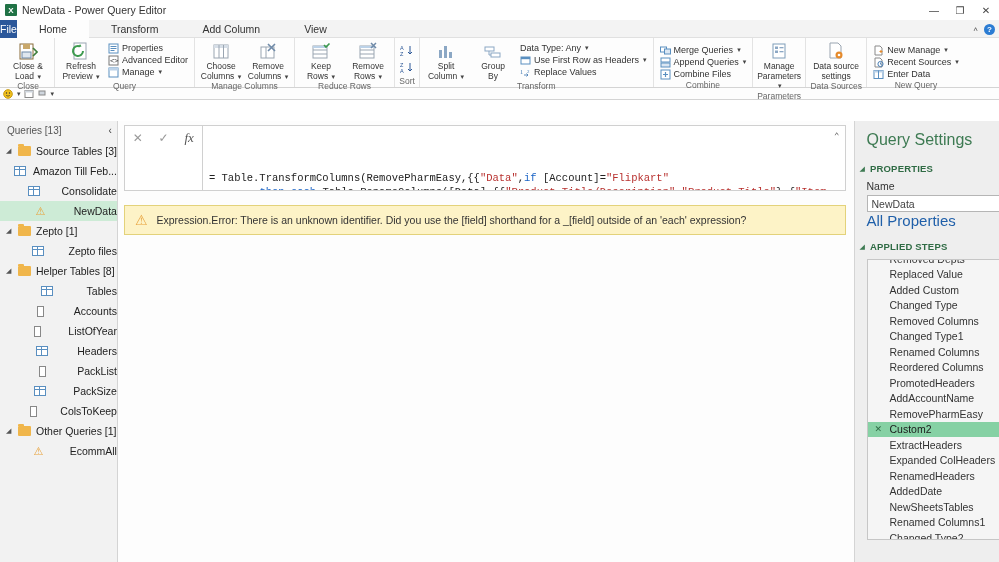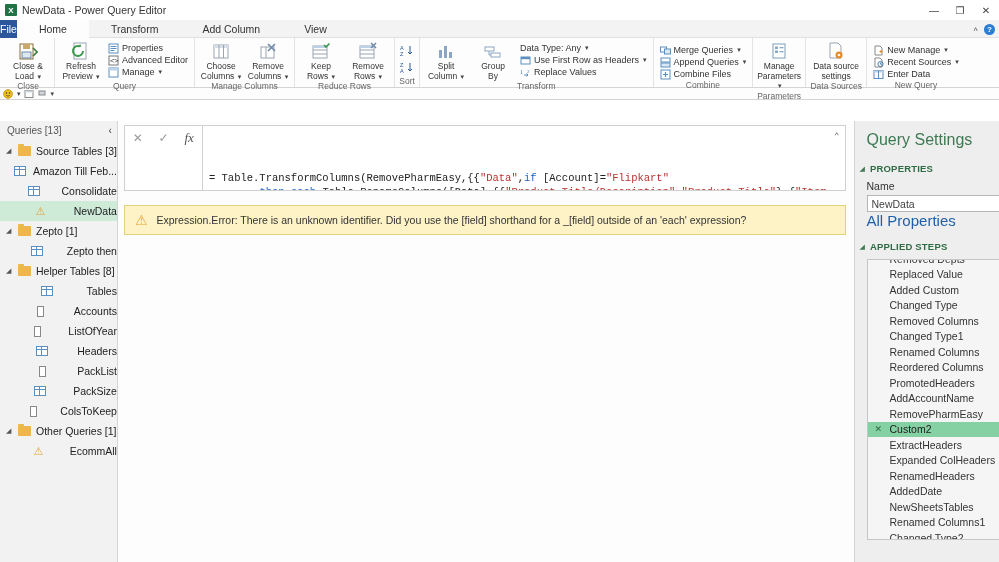--- a/index.html
+++ b/index.html
@@ -550,21 +550,21 @@
             <span>NewData</span>
           </div>
           <div class="qrow lvl0">
             <span class="arrow">◢</span>
             <span class="folder"></span>
             <span>Zepto [1]</span>
           </div>
           <div class="qrow lvl1">
             <span class="arrow"></span>
             <span class="tblico"></span>
-            <span>Zepto then</span>
+            <span>Zepto files</span>
           </div>
           <div class="qrow lvl0">
             <span class="arrow">◢</span>
             <span class="folder"></span>
             <span>Helper Tables [8]</span>
           </div>
           <div class="qrow lvl1">
             <span class="arrow"></span>
             <span class="tblico"></span>
             <span>Tables</span>

